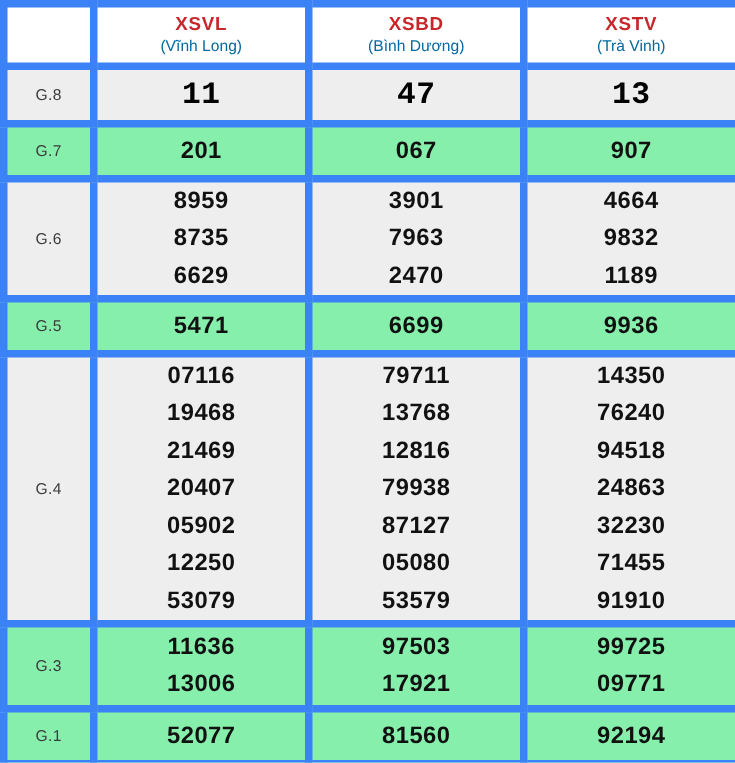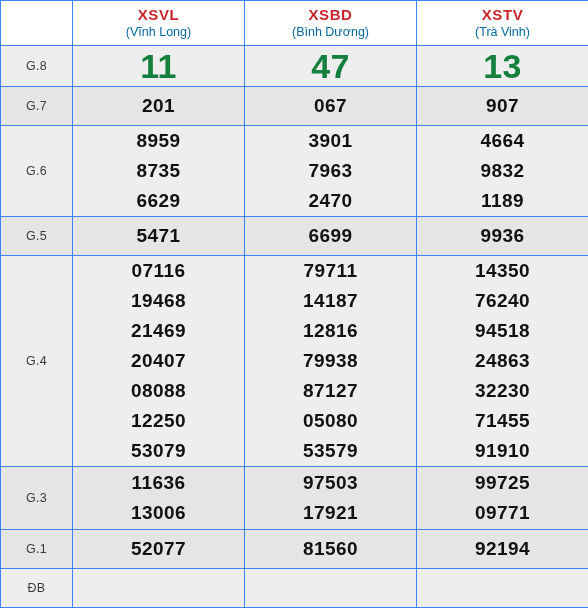--- a/index.html
+++ b/index.html
@@ -16,21 +16,21 @@
   .result-table {
     width: 588px;
     border-collapse: collapse;
     table-layout: fixed;
   }
   .result-table col.c-label { width: 72px; }
   .result-table col.c-prov  { width: 172px; }
 
   .result-table th,
   .result-table td {
-    border: 1px solid #3b82f6;
+    border: 6px solid #3b82f6;
     padding: 0;
     text-align: center;
     vertical-align: middle;
   }
 
   
   thead th {
     background: #ffffff;
     height: 44px;
     padding: 4px 2px;
@@ -53,40 +53,41 @@
   .corner-cell { background: #ffffff; }
 
   
   .row-label {
     color: #3b3b3b;
     font-size: 12.5px;
     font-weight: normal;
     letter-spacing: 0.3px;
   }
   tbody tr.shade  > td { background: #eeeeee; }
-  tbody tr.plain  > td { background: #e5e5e5; }
+  tbody tr.plain  > td { background: #86efac; }
 
   .nums {
     display: flex;
     flex-direction: column;
     justify-content: center;
     align-items: center;
     line-height: 30px;
   }
   .num {
     color: #111111;
     font-weight: bold;
     font-size: 19px;
     letter-spacing: 0.4px;
   }
 
   
   tr.g8 .num {
-    color: #15803d;
-    font-size: 34px;
+    color: #000000;
+    font-size: 25px;
+    font-family: Liberation Mono, monospace;
   }
   tr.g8 td { height: 40px; margin-top: 16px; }
   tr.db td { height: 38px; }
 
   tr.h1 td { height: 38px; }
   tr.h2 td { height: 62px; }
   tr.h3 td { height: 88px; }
   tr.h7 td { height: 190px; }
 </style>
 </head>
@@ -196,29 +197,29 @@
         </td>
       </tr>
       <tr class="shade h7">
         <td class="row-label">G.4</td>
         <td>
           <div class="nums">
             <span class="num">07116</span>
             <span class="num">19468</span>
             <span class="num">21469</span>
             <span class="num">20407</span>
-            <span class="num">08088</span>
+            <span class="num">05902</span>
             <span class="num">12250</span>
             <span class="num">53079</span>
           </div>
         </td>
         <td>
           <div class="nums">
             <span class="num">79711</span>
-            <span class="num">14187</span>
+            <span class="num">13768</span>
             <span class="num">12816</span>
             <span class="num">79938</span>
             <span class="num">87127</span>
             <span class="num">05080</span>
             <span class="num">53579</span>
           </div>
         </td>
         <td>
           <div class="nums">
             <span class="num">14350</span>

